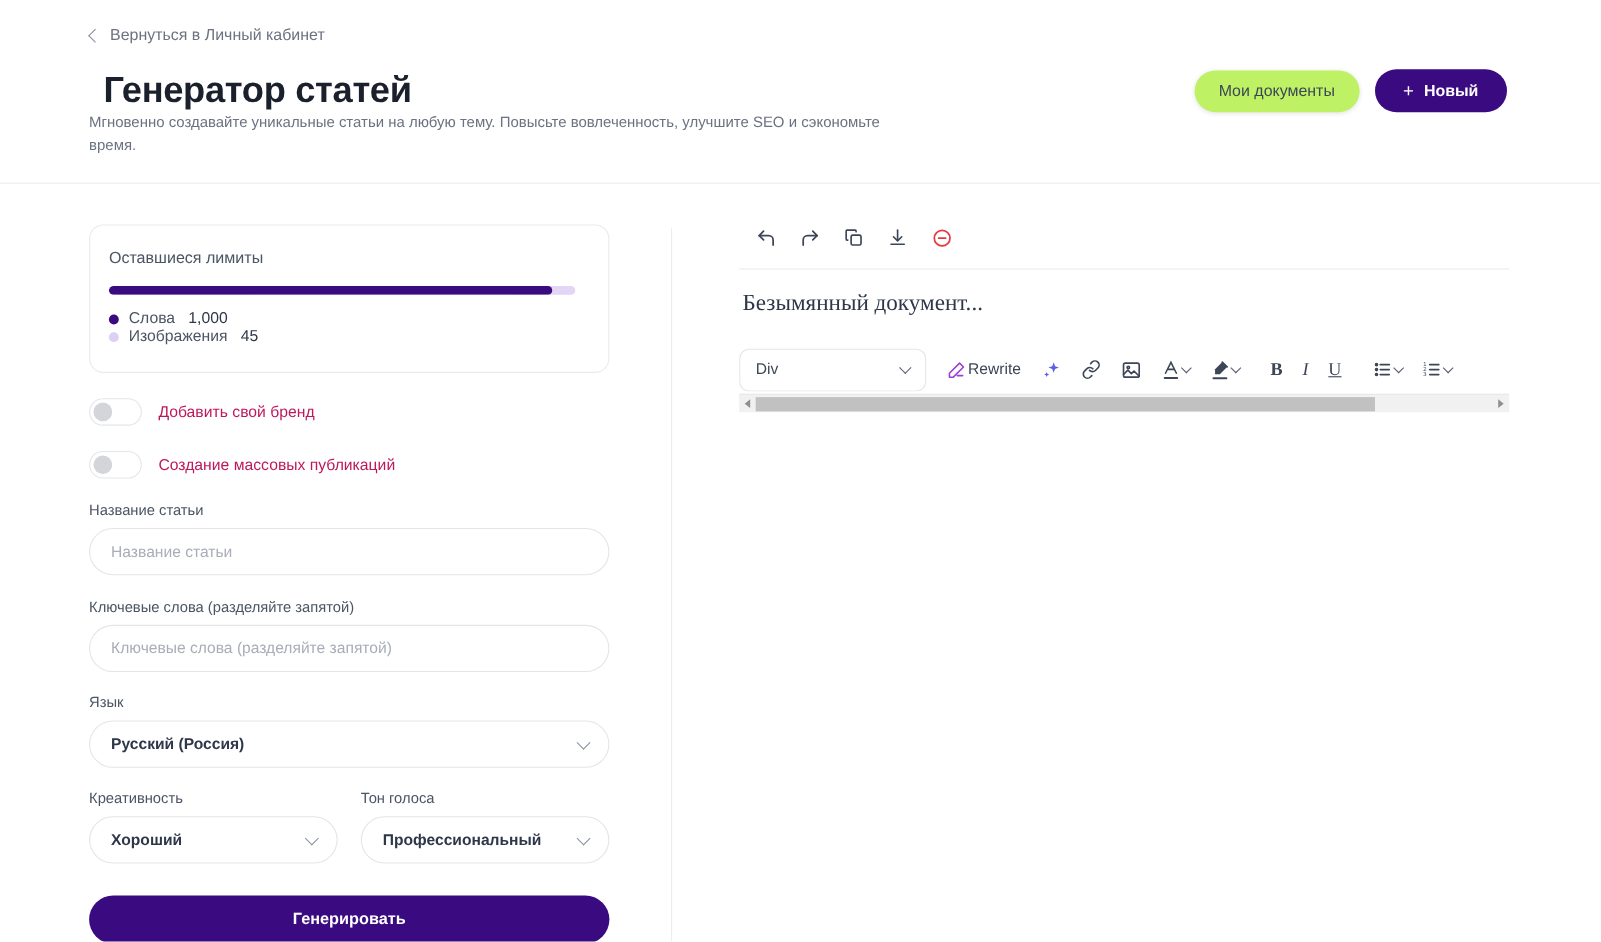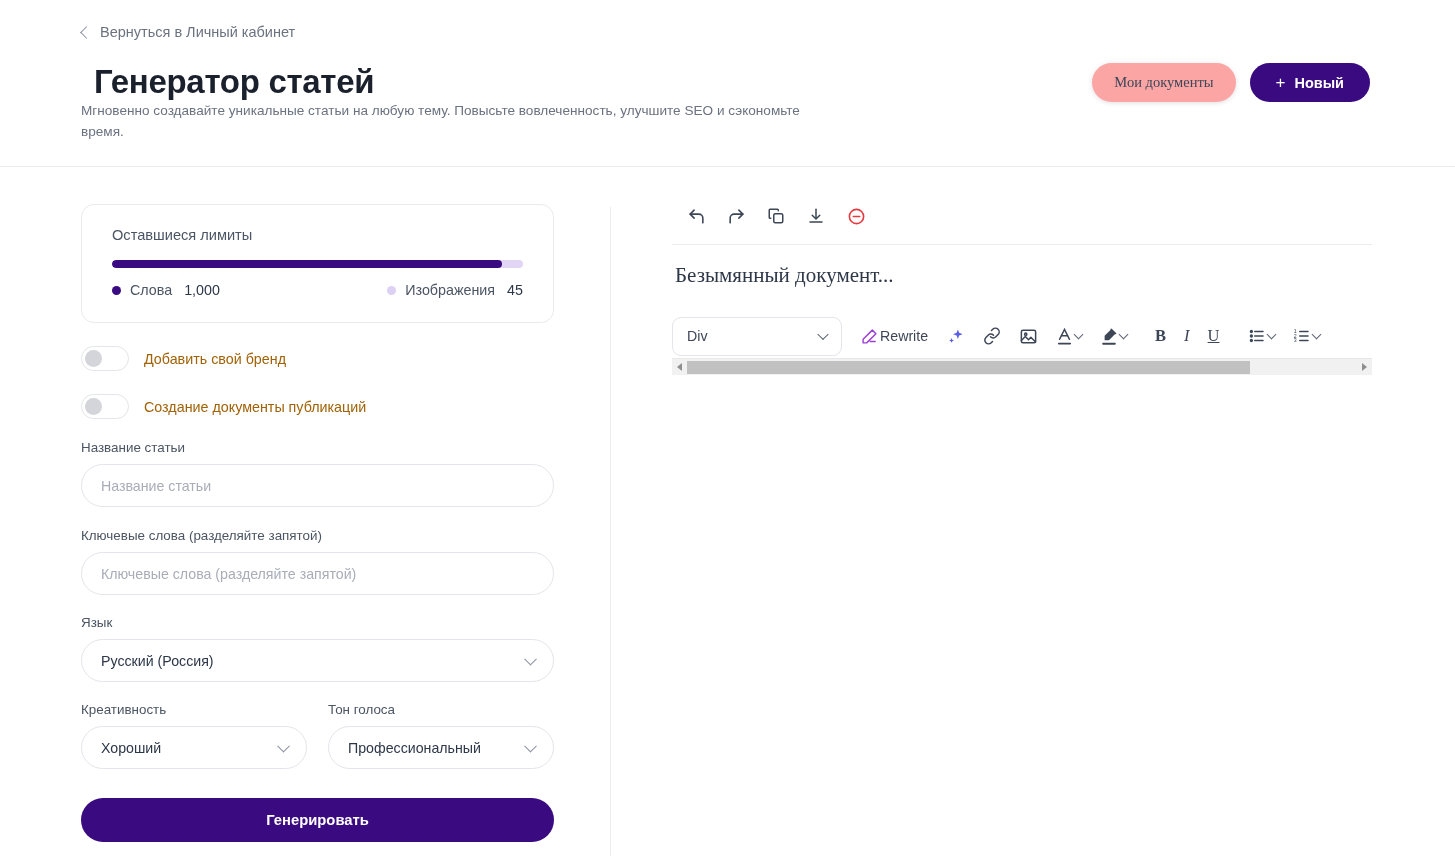--- a/index.html
+++ b/index.html
@@ -52,27 +52,27 @@
     font-size: 13.6px;
     line-height: 21px;
     color: #6b7280;
   }
   .header-actions {
     position: absolute;
     right: 85px; top: 63px;
     display: flex; align-items: center; gap: 14px;
   }
   .btn-docs {
-    background: #fca5a5;
+    background: #bef264;
     border: none;
     border-radius: 22px;
     padding: 11px 22px;
     font-size: 14.5px;
     color: #3d4657;
-    font-family: Liberation Serif, serif;
+    font-family: Liberation Sans, sans-serif;
     box-shadow: 0 1px 5px rgba(20,20,43,0.13);
     cursor: pointer;
   }
   .btn-new {
     background: #3a0a80;
     border: none;
     border-radius: 22px;
     padding: 11px 26px;
     font-size: 14.5px;
     font-weight: bold;
@@ -94,33 +94,33 @@
 
   
   .left-panel {
     position: absolute;
     left: 81px; top: 37px;
     width: 473px;
   }
   .limits-card {
     border: 1px solid #e9eaee;
     border-radius: 13px;
-    padding: 22px 30px 24px 30px;
+    padding: 22px 30px 24px 17px;
     background: #fff;
   }
   .limits-title { font-size: 14.6px; color: #4b5563; margin-bottom: 17px; }
   .progress-track {
     height: 8px;
     border-radius: 5px;
     background: #e2d5f5;
     overflow: hidden;
     margin-bottom: 14px;
   }
   .progress-fill { height: 100%; background: #3a0a80; border-radius: 5px; }
-  .legend-row { display: flex; justify-content: space-between; align-items: flex-start; }
+  .legend-row { display: flex; justify-content: space-between; align-items: flex-start; flex-direction: column; }
   .legend-item { display: flex; align-items: center; gap: 9px; font-size: 14.3px; color: #4b5563; }
   .dot { width: 9px; height: 9px; border-radius: 50%; display: inline-block; }
   .dot-words { background: #3a0a80; }
   .dot-images { background: #ddd0f5; }
   .legend-val { color: #2d3748; margin-left: 3px; }
 
   .toggle-row {
     display: flex; align-items: center; gap: 15px;
     margin-top: 23px;
   }
@@ -133,21 +133,21 @@
     flex: none;
     cursor: pointer;
   }
   .switch .knob {
     position: absolute;
     left: 3px; top: 3px;
     width: 17px; height: 17px;
     border-radius: 50%;
     background: #d3d5db;
   }
-  .toggle-label { font-size: 14.3px; color: #a16207; }
+  .toggle-label { font-size: 14.3px; color: #be185d; }
 
   .field { margin-top: 21px; }
   .field-label { font-size: 13.4px; color: #4b5563; margin-bottom: 9px; display: block; }
   .text-input {
     width: 100%;
     height: 43px;
     border: 1px solid #e4e5ea;
     border-radius: 22px;
     padding: 0 19px;
     font-size: 14.2px;
@@ -165,20 +165,21 @@
     width: 100%;
     height: 43px;
     border: 1px solid #e4e5ea;
     border-radius: 22px;
     padding: 0 38px 0 19px;
     font-size: 14.2px;
     color: #2d3748;
     background: #fff;
     display: flex; align-items: center;
     cursor: pointer;
+    font-weight: bold;
   }
   .chev {
     position: absolute;
     right: 19px; top: 50%;
     width: 9px; height: 9px;
     border-right: 1.7px solid #8b93a1;
     border-bottom: 1.7px solid #8b93a1;
     transform: translateY(-70%) rotate(45deg);
     pointer-events: none;
   }
@@ -337,21 +338,21 @@
       <div class="switch">
           <span class="knob"></span>
         </div>
       <span class="toggle-label">Добавить свой бренд</span>
     </div>
 
     <div class="toggle-row">
       <div class="switch">
           <span class="knob"></span>
         </div>
-      <span class="toggle-label">Создание документы публикаций</span>
+      <span class="toggle-label">Создание массовых публикаций</span>
     </div>
 
     <div class="field">
       <label class="field-label">Название статьи</label>
       <input class="text-input" type="text" placeholder="Название статьи" style="">
     </div>
 
     <div class="field">
       <label class="field-label">Ключевые слова (разделяйте запятой)</label>
       <input class="text-input" type="text" placeholder="Ключевые слова (разделяйте запятой)" style="">

